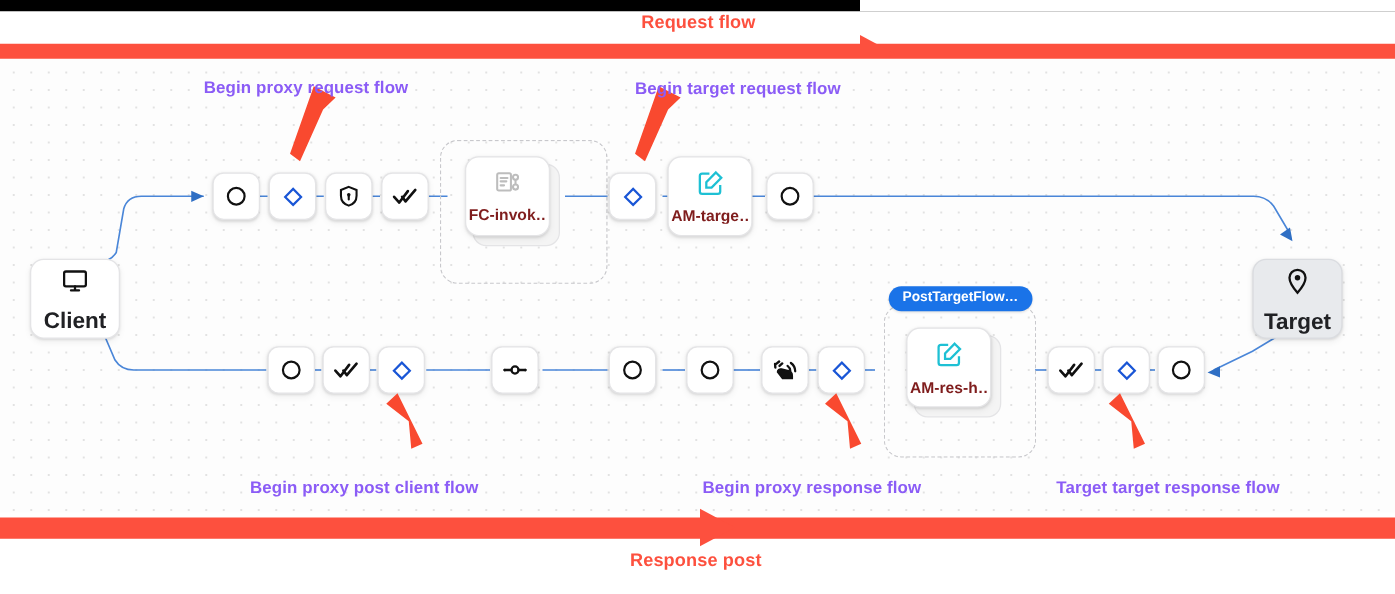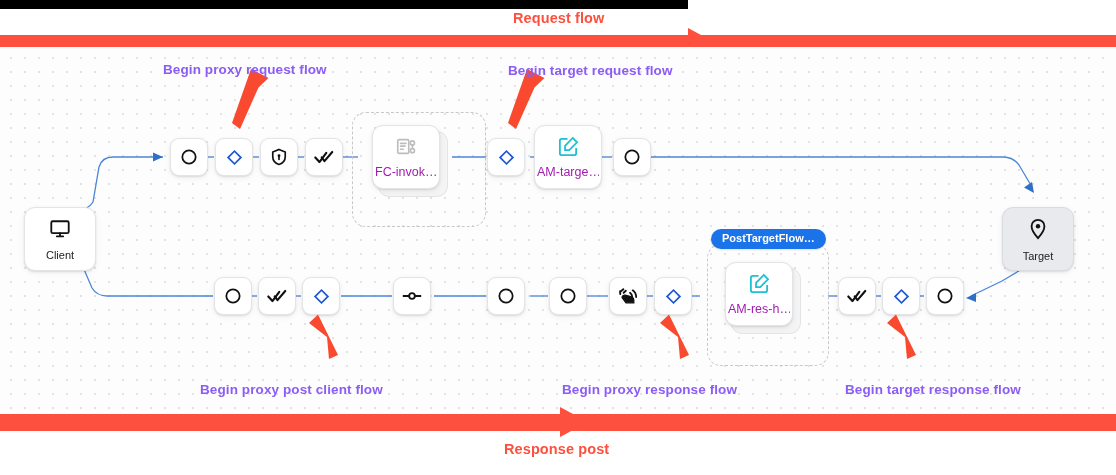--- a/index.html
+++ b/index.html
@@ -56,27 +56,27 @@
     display:flex;align-items:center;justify-content:center;
   }
   .node.sm{width:38px;height:38px;}
   .node.sm svg{display:block;}
 
   .node.big{
     width:68px;height:64px;border-radius:11px;
     flex-direction:column;gap:4px;
   }
   .node.big .lbl{
-    font-size:12.5px;color:#a21caf;line-height:1;
-    max-width:62px;overflow:hidden;white-space:nowrap;text-align:right;
+    font-size:12.5px;color:#7f1d1d;line-height:1;
+    max-width:62px;overflow:hidden;white-space:nowrap;text-align:right;font-weight:bold;
   }
   .node.endpoint{
     width:72px;height:64px;border-radius:11px;flex-direction:column;gap:6px;
   }
-  .node.endpoint .lbl{font-size:11px;color:#202124;line-height:1;}
+  .node.endpoint .lbl{font-size:18px;color:#202124;line-height:1;font-weight:bold;}
   .node.endpoint.target{background:#e8eaed;border-color:#dadce0;}
 
   
   .card-wrap{position:absolute;}
   .card-wrap .sheet{
     position:absolute;left:6px;top:6px;width:68px;height:64px;
     background:#f4f4f4;border:1px solid #e4e4e6;border-radius:11px;
   }
   .card-wrap .node.big{position:absolute;left:0;top:0;}
 
@@ -367,20 +367,20 @@
         <path d="M905 290 L887 276 L896 267.5 L916 308 L907 312 Z"></path>
       </g>
     </svg>
 
   </div>
 
   <div class="anno" style="left:163px;top:62px;">Begin proxy request flow</div>
   <div class="anno" style="left:508px;top:44px;margin-top:19px;">Begin target request flow</div>
   <div class="anno" style="left:200px;top:382px;">Begin proxy post client flow</div>
   <div class="anno" style="left:562px;top:382px;">Begin proxy response flow</div>
-  <div class="anno" style="left:845px;top:382px;">Begin target response flow</div>
+  <div class="anno" style="left:845px;top:382px;">Target target response flow</div>
 
   <div class="flowbar res">
     <div class="head"></div>
   </div>
   <div class="flowlabel res">Response post</div>
 
 </div>
 
 </body></html>

